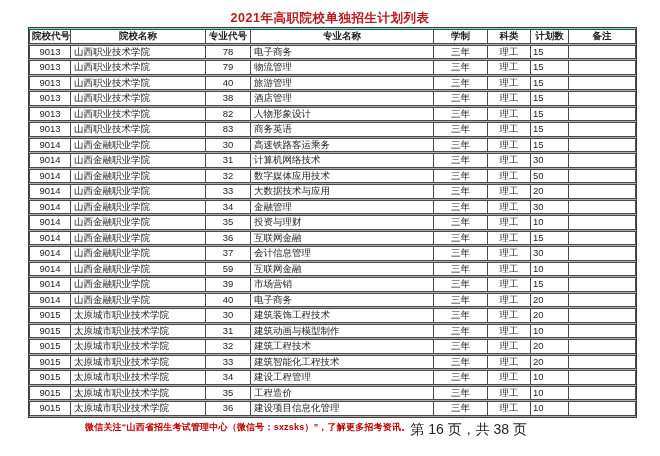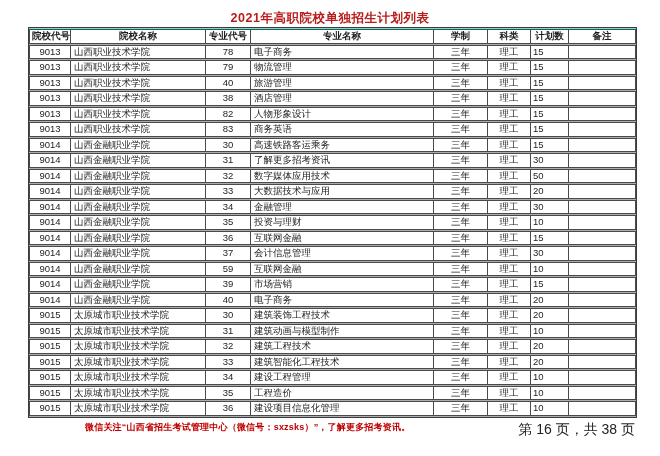--- a/index.html
+++ b/index.html
@@ -37,21 +37,21 @@
     overflow:hidden; white-space:nowrap;
     padding:0 2px;
   }
   th:first-child, td:first-child { border-left:1px solid #4a4a4a; }
   th { font-weight:bold; text-align:center; font-size:9.5px; }
   .a-c { text-align:center; }
   .a-l { text-align:left; padding-left:3px; }
   .a-r { text-align:left; padding-right:6px; }
   .footer {
     position:absolute; left:28px; right:25px; top:421px;
-    display:flex; justify-content:space-between; align-items:flex-start;
+    display:flex; align-items:flex-start;
   }
   .notice {
     margin-left:57px;
     font-size:9px; font-weight:bold; color:#c00000; letter-spacing:0.2px;
   }
   .page-info { font-size:14px; color:#222; }
 </style>
 </head>
 <body>
 
@@ -151,21 +151,21 @@
             <td class="a-l">高速铁路客运乘务</td>
             <td class="a-c">三年</td>
             <td class="a-c">理工</td>
             <td class="a-r">15</td>
             <td class="a-l"></td>
           </tr>
           <tr>
             <td class="a-c">9014</td>
             <td class="a-l">山西金融职业学院</td>
             <td class="a-c">31</td>
-            <td class="a-l">了解更多招考资讯</td>
+            <td class="a-l">计算机网络技术</td>
             <td class="a-c">三年</td>
             <td class="a-c">理工</td>
             <td class="a-r">30</td>
             <td class="a-l"></td>
           </tr>
           <tr>
             <td class="a-c">9014</td>
             <td class="a-l">山西金融职业学院</td>
             <td class="a-c">32</td>
             <td class="a-l">数字媒体应用技术</td>

